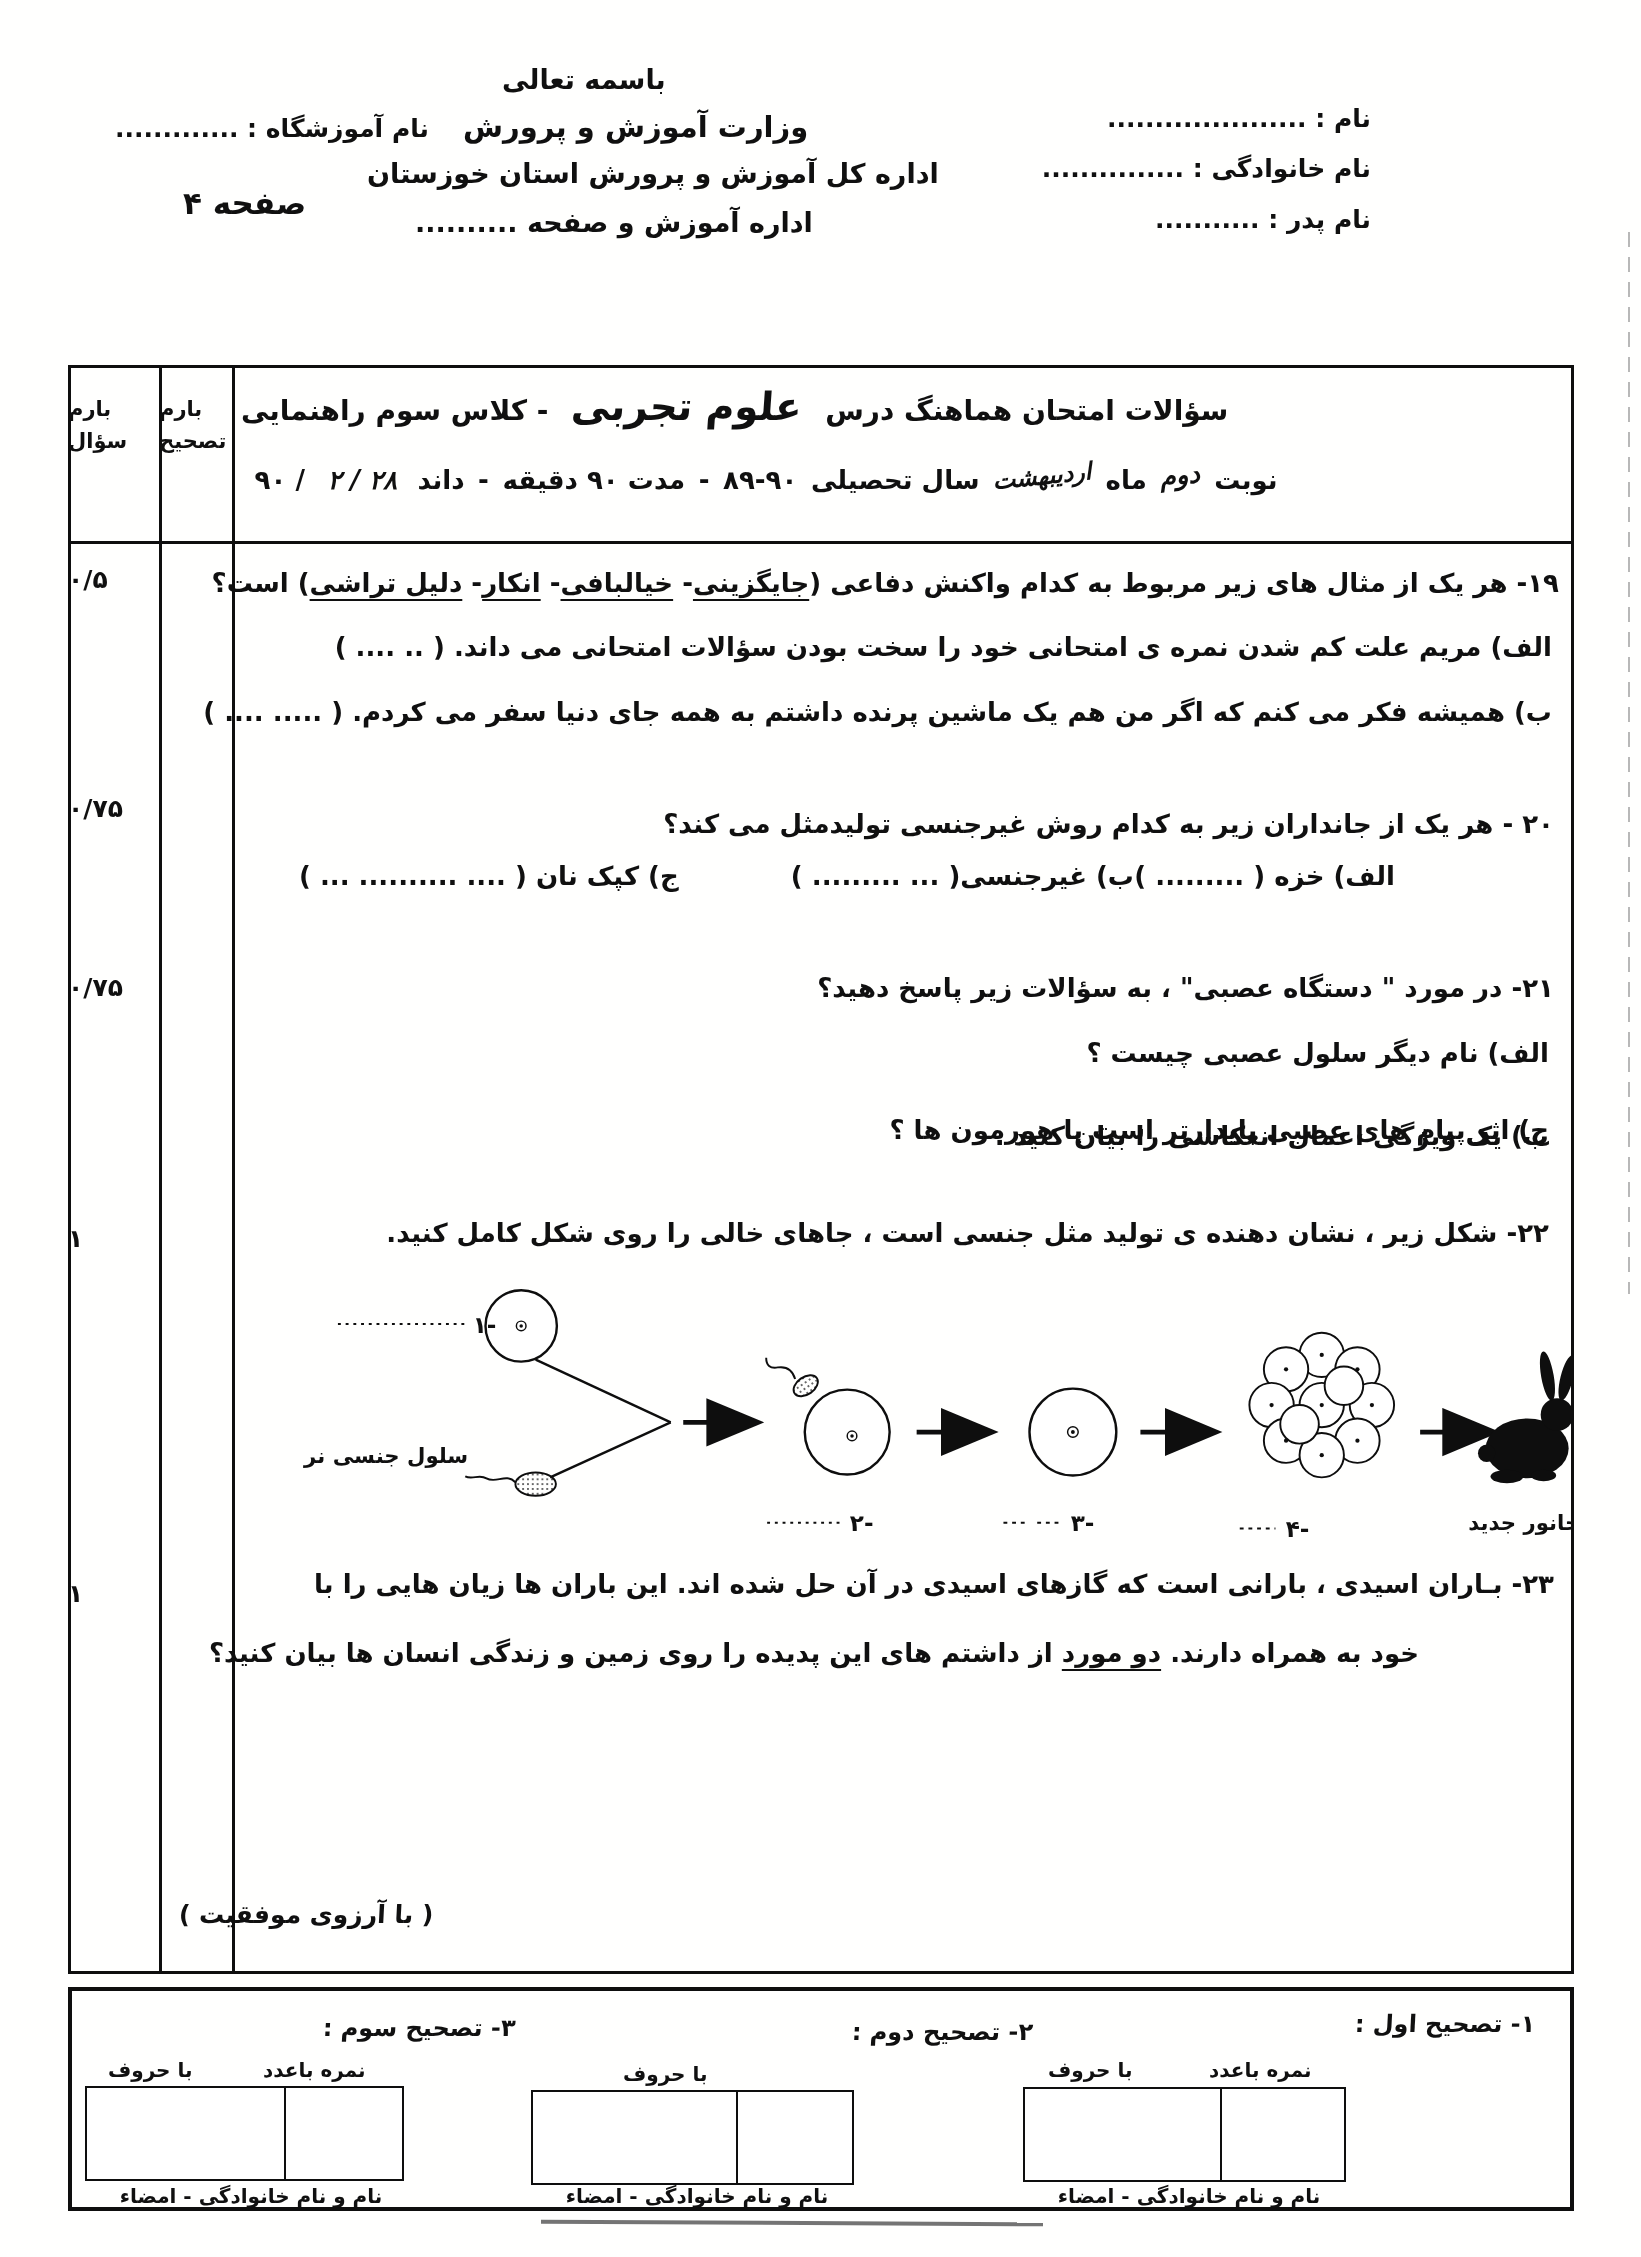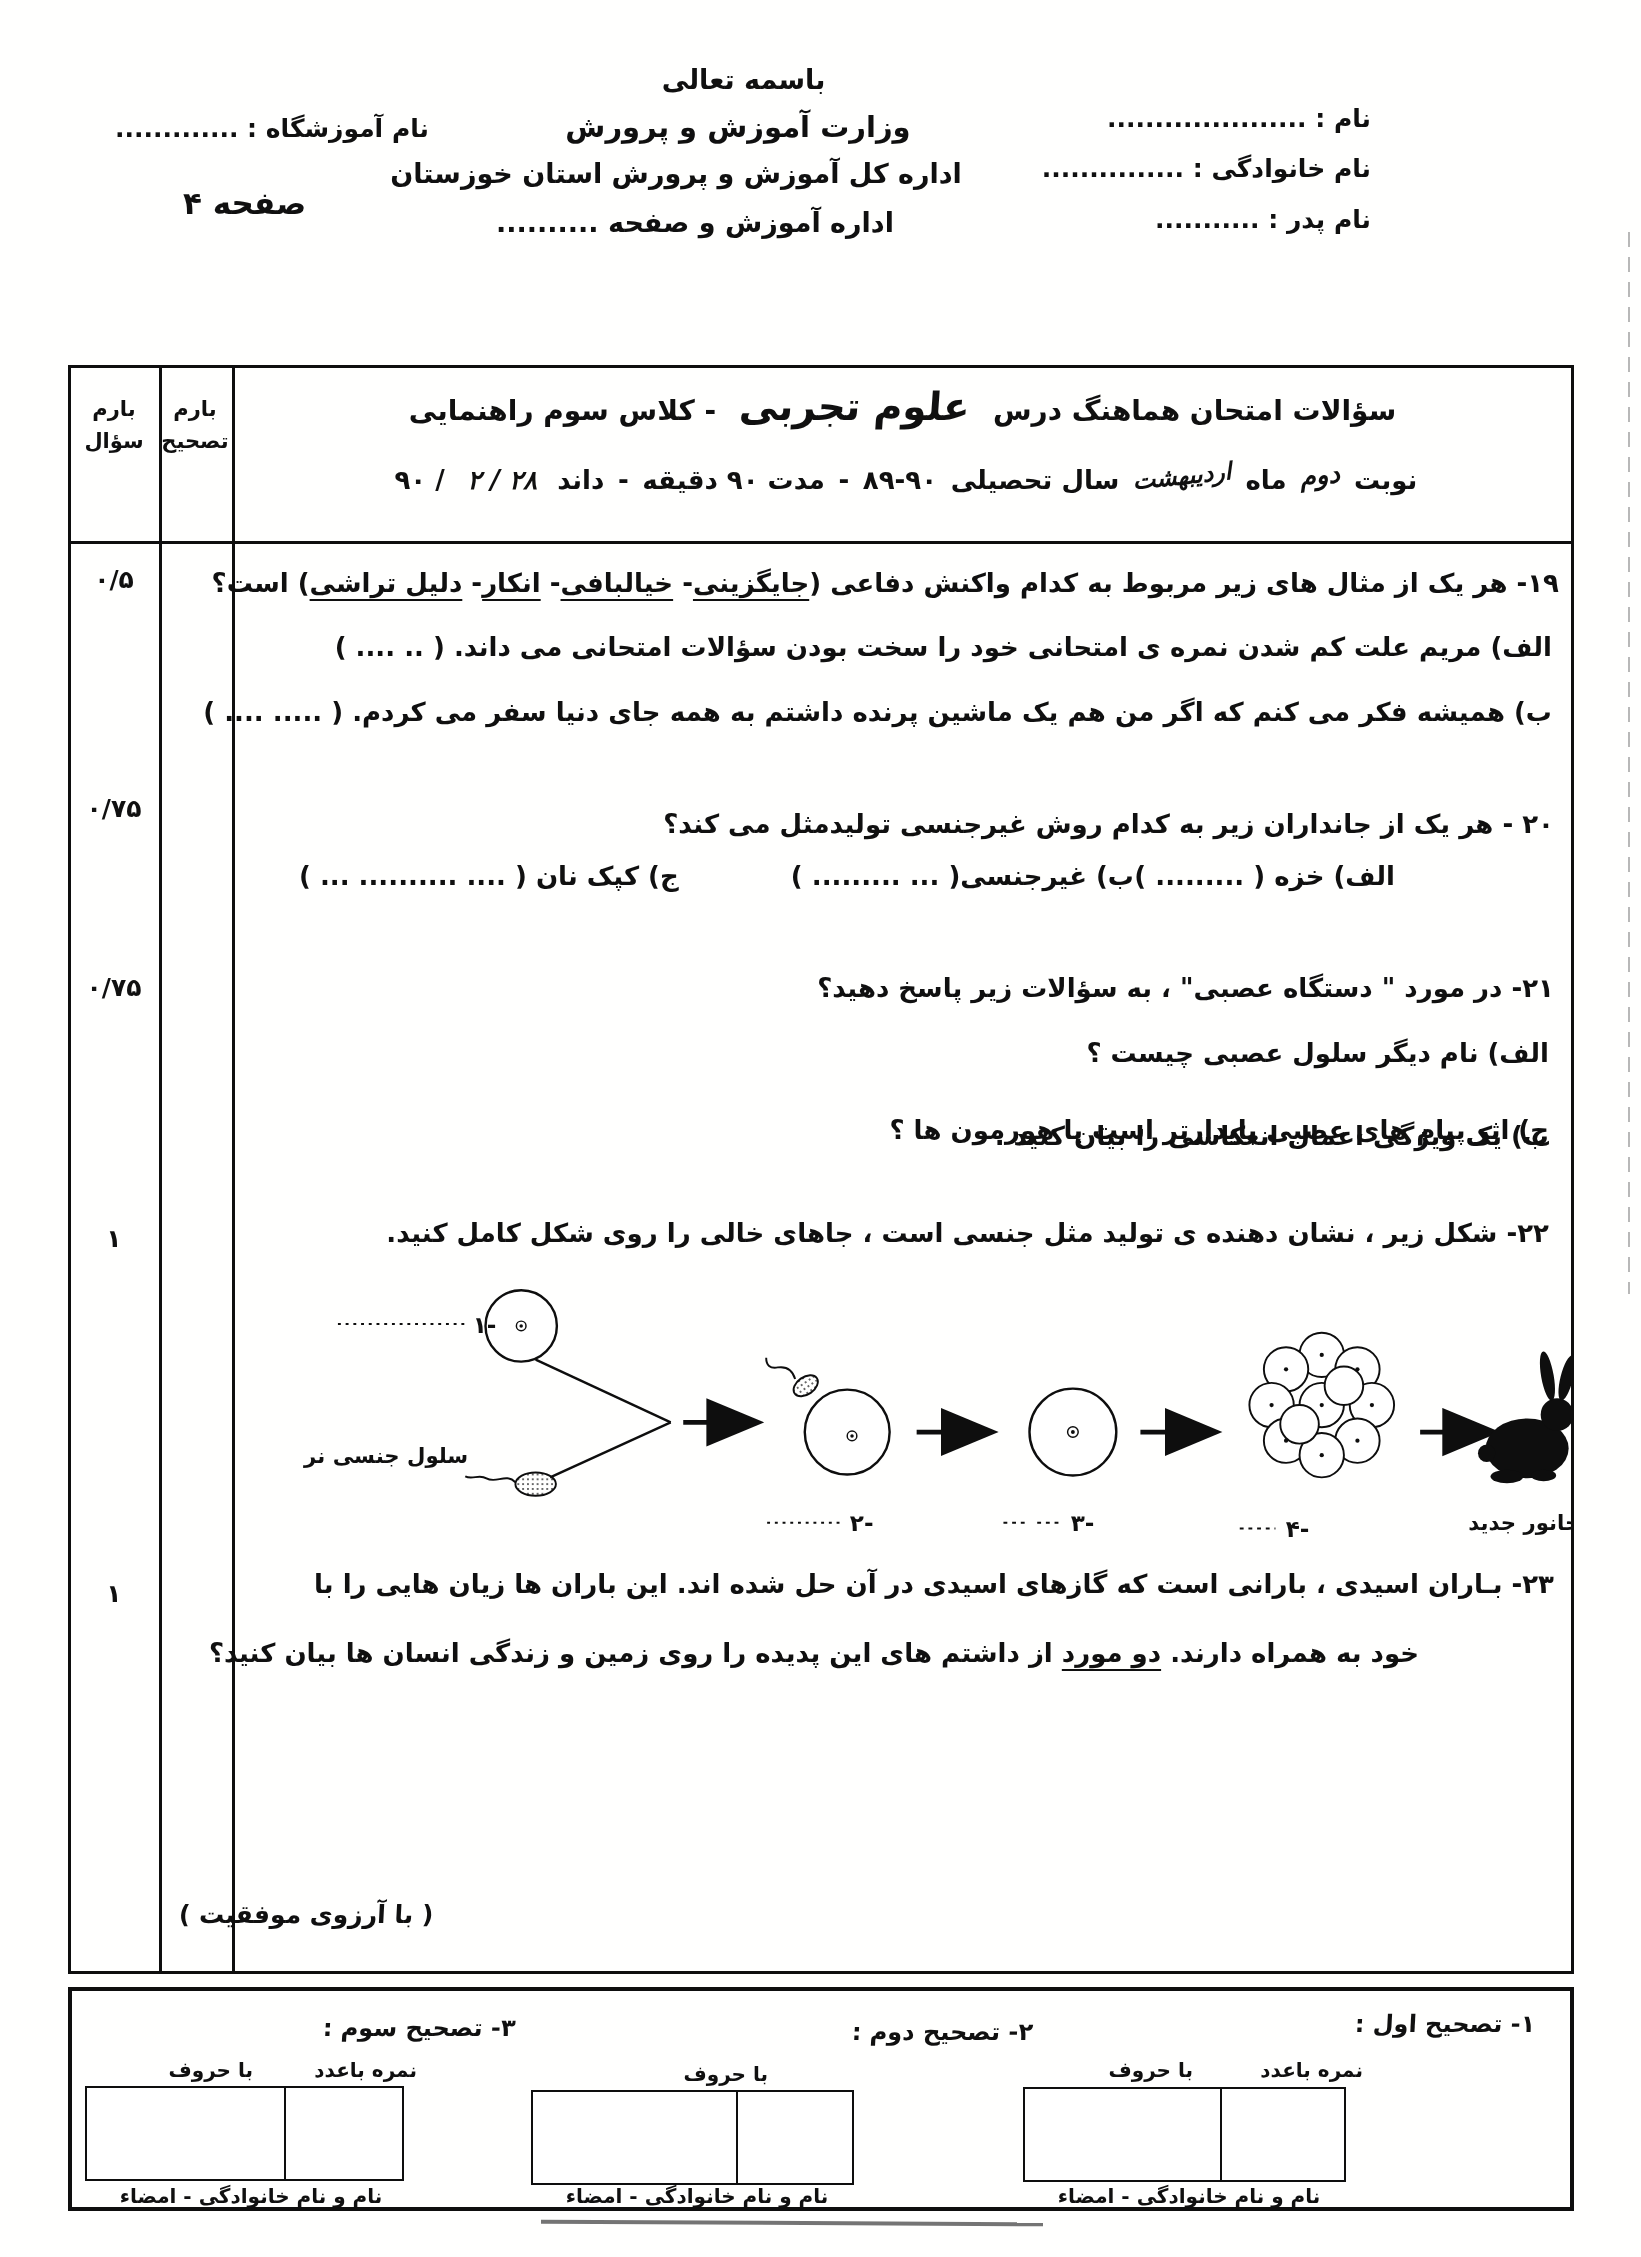--- a/index.html
+++ b/index.html
@@ -1,39 +1,39 @@
 <!DOCTYPE html>
 <html lang="fa"><head>
 <meta charset="utf-8">
 <style>
   html,body{margin:0;padding:0;background:#e8e8e8}
   .page{position:relative;width:1641px;height:2257px;background:#fffffe;
         font-family:"DejaVu Sans",sans-serif;color:#101010;direction:rtl;overflow:hidden}
   .a{position:absolute}
-  .c{text-align:center}
+  .c{text-align:left}
   .b{font-weight:bold}
   .hdr{font-size:27px;font-weight:bold;white-space:nowrap}
   .fld{font-size:25px;font-weight:bold;white-space:nowrap}
   .q{font-size:26px;font-weight:bold;white-space:nowrap}
   .sc{font-size:25px;font-weight:bold}
   .u{text-decoration:underline;text-underline-offset:6.8px;text-decoration-thickness:1.9px}
   .hand{font-style:italic;font-weight:600}
   .box{position:absolute;border:3.9px solid #0e0e0e;box-sizing:border-box}
   .vline{position:absolute;width:2.9px;background:#0e0e0e}
   .hline{position:absolute;height:2.9px;background:#0e0e0e}
   .colhdr{font-size:21px;font-weight:bold;line-height:1.5}
   .title1{font-size:28px;font-weight:bold;white-space:nowrap}
   .subject{font-size:39px;font-weight:bold;padding:0 13.5px;display:inline-block;transform:skewX(-4deg)}
   .info{font-size:26px;font-weight:bold;white-space:nowrap}
   .info span{margin:0 6.8px}
   .handup{display:inline-block;transform:rotate(-6deg) translateY(-4.8px)}
   .sbox{position:absolute;border:2.9px solid #0e0e0e;box-sizing:border-box;background:#fff}
   .sdiv{position:absolute;top:0;bottom:0;width:1.9px;background:#0e0e0e}
   .ctitle{font-size:24px;font-weight:bold;white-space:nowrap;transform:skewX(-3deg)}
-  .chdr{font-size:20px;font-weight:bold;text-align:right;white-space:nowrap}
+  .chdr{font-size:20px;font-weight:bold;text-align:left;white-space:nowrap}
   .csign{font-size:20px;font-weight:bold;text-align:center;white-space:nowrap}
   .artifact{position:absolute;width:1.9px;
             background:repeating-linear-gradient(#9a9a9a 0 15.4px,transparent 15.4px 25px);opacity:.7}
   svg text{font-family:"DejaVu Sans",sans-serif;font-weight:bold;fill:#101010}
 </style>
 </head>
 <body>
 
 <div class="page">
 

